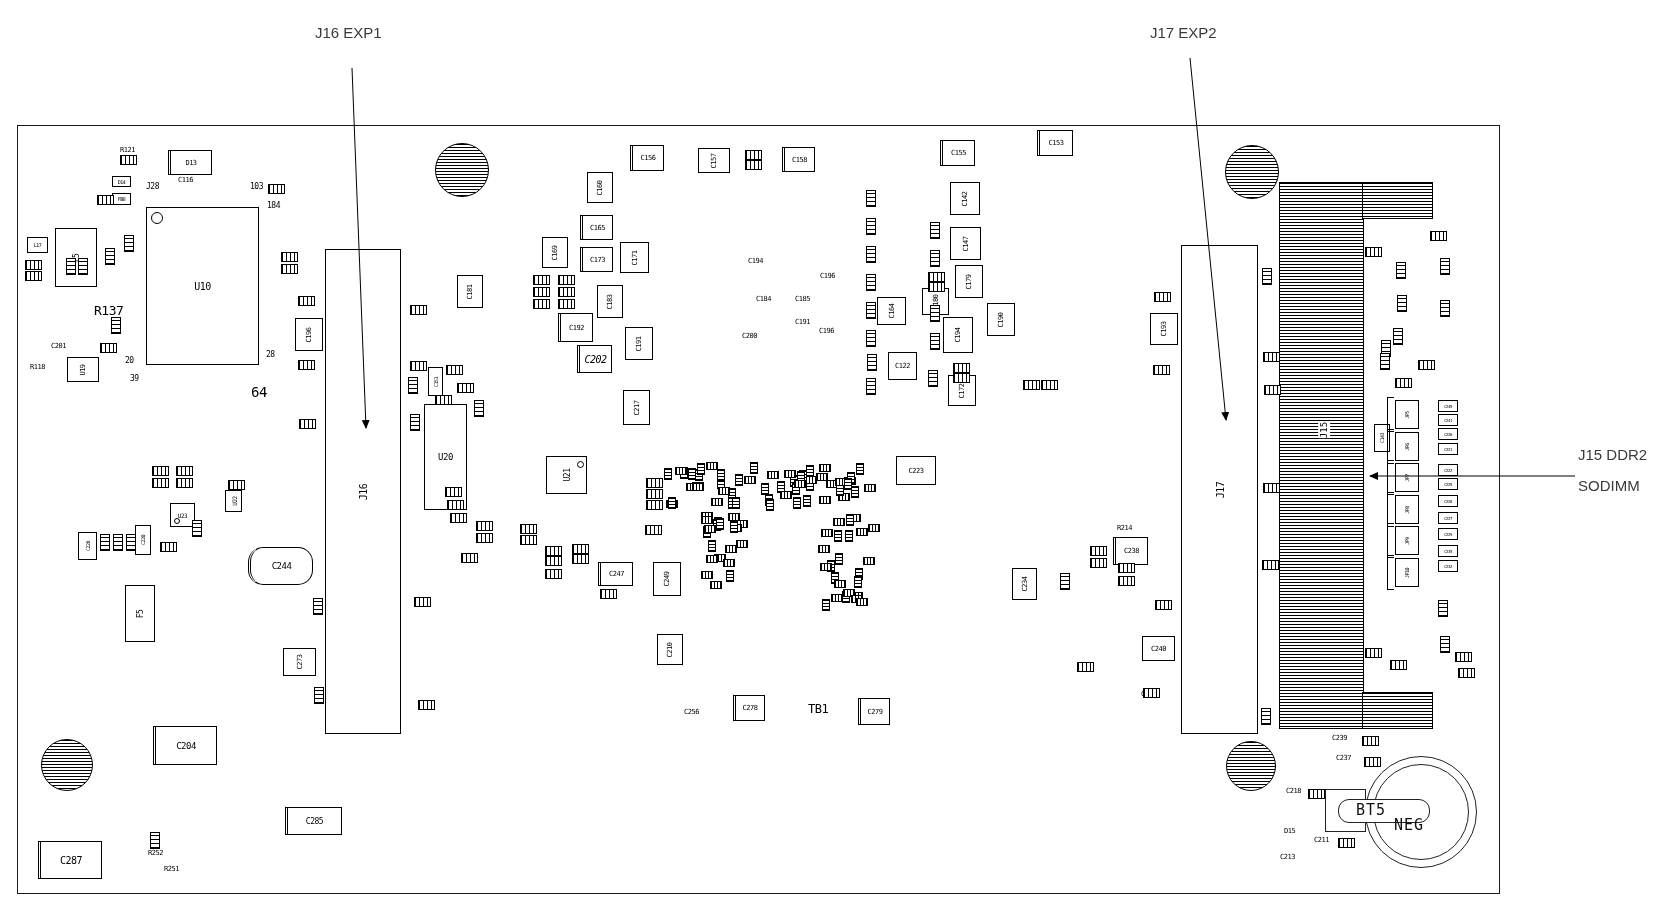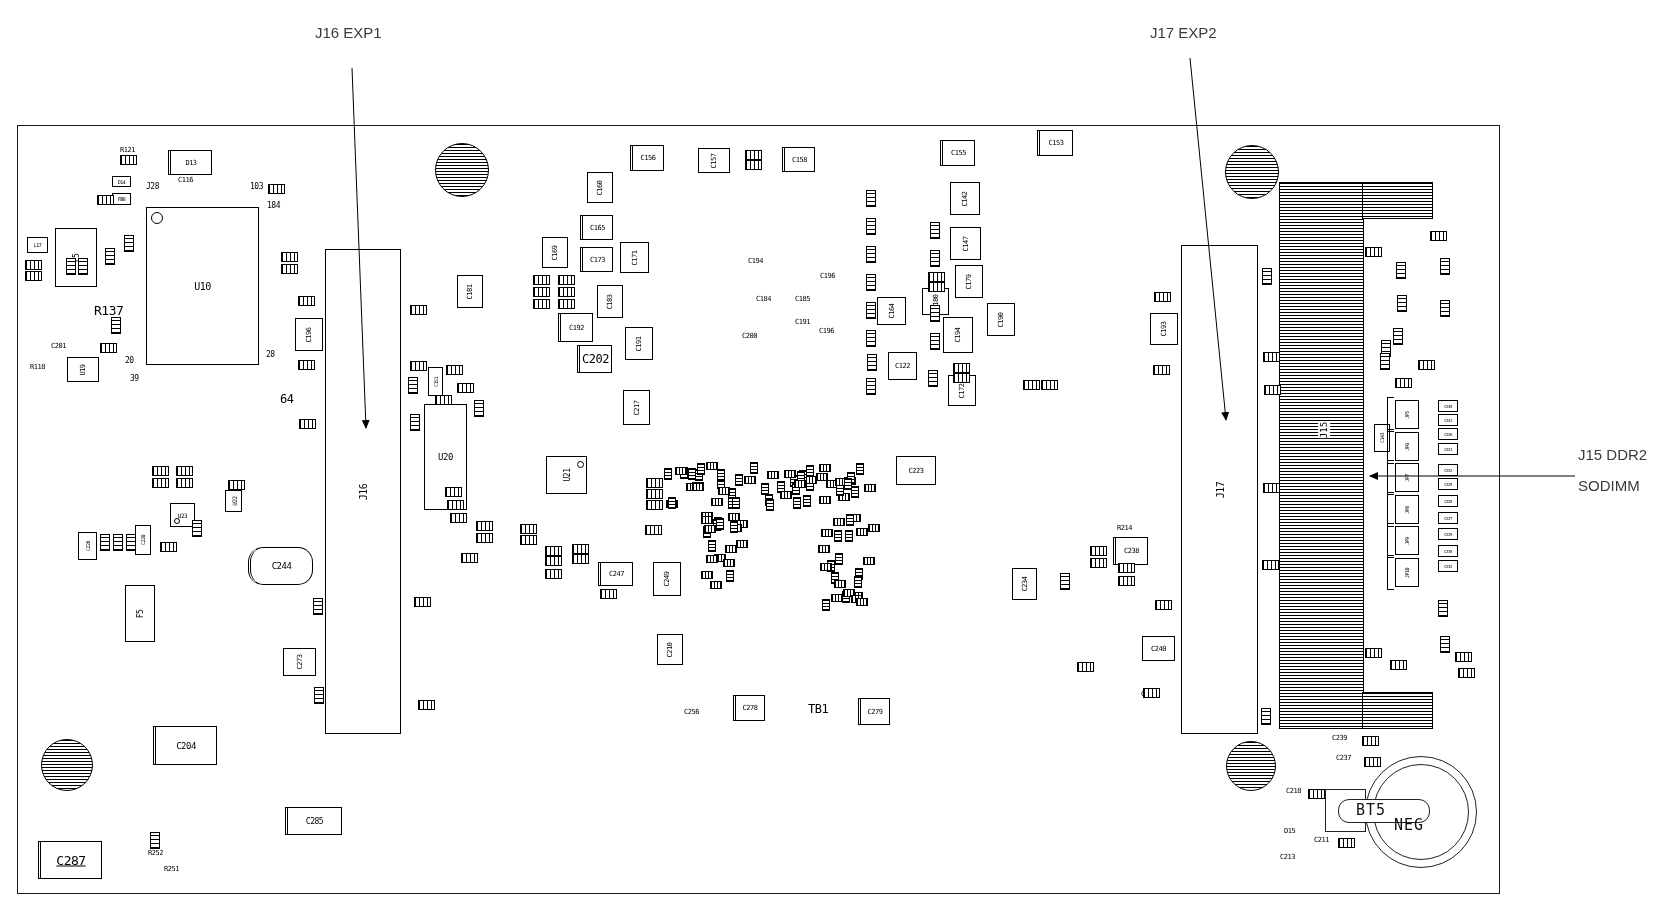--- a/index.html
+++ b/index.html
@@ -115,21 +115,21 @@
       <div class="cap rot" style="left: 597px; top: 285px; width: 24px; height: 31px;">
         <span style="font-size: 7px;">C183</span>
       </div>
       <div class="cap dbl" style="left: 558px; top: 313px; width: 31px; height: 27px;">
         <span style="font-size: 7px;">C192</span>
       </div>
       <div class="cap rot" style="left: 625px; top: 327px; width: 26px; height: 31px;">
         <span style="font-size: 7px;">C191</span>
       </div>
       <div class="cap dbl" style="left: 577px; top: 345px; width: 31px; height: 26px;">
-        <span style="font-size: 12px;">C202</span>
+        <span style="font-size: 10px; font-style: italic;">C202</span>
       </div>
       <div class="cap rot" style="left: 623px; top: 390px; width: 25px; height: 33px;">
         <span style="font-size: 7px;">C217</span>
       </div>
       <div class="cap rot" style="left: 457px; top: 275px; width: 24px; height: 31px;">
         <span style="font-size: 7px;">C181</span>
       </div>
       <div class="cap rot" style="left: 295px; top: 318px; width: 26px; height: 31px;">
         <span style="font-size: 7px;">C196</span>
       </div>
@@ -205,21 +205,21 @@
       <div class="cap dbl" style="left: 248px; top: 547px; width: 61px; height: 36px; border-radius: 15px;">
         <span style="font-size: 9px;">C244</span>
       </div>
       <div class="cap dbl" style="left: 153px; top: 726px; width: 60px; height: 37px;">
         <span style="font-size: 9px;">C204</span>
       </div>
       <div class="cap dbl" style="left: 285px; top: 807px; width: 53px; height: 26px;">
         <span style="font-size: 8px;">C285</span>
       </div>
       <div class="cap dbl" style="left: 38px; top: 841px; width: 60px; height: 36px;">
-        <span style="font-size: 13px; text-decoration: underline;">C287</span>
+        <span style="font-size: 10px;">C287</span>
       </div>
       <div class="cap rot" style="left: 135px; top: 525px; width: 14px; height: 28px;">
         <span style="font-size: 5px;">C220</span>
       </div>
       <div class="cap rot" style="left: 78px; top: 532px; width: 17px; height: 26px;">
         <span style="font-size: 5px;">C228</span>
       </div>
       <div class="cap rot" style="left: 1374px; top: 424px; width: 14px; height: 26px;">
         <span style="font-size: 5px;">C143</span>
       </div>
@@ -286,21 +286,21 @@
       </div>
       <div class="jpbr" style="left: 1387px; top: 523px; width: 6px; height: 33px;"></div>
       <div class="cap rot" style="left: 1395px; top: 558px; width: 22px; height: 27px;">
         <span style="font-size: 5px;">JP10</span>
       </div>
       <div class="jpbr" style="left: 1387px; top: 555px; width: 6px; height: 33px;"></div>
       <div class="flabel" style="left: 146px; top: 182px; font-size: 8px;">J28</div>
       <div class="flabel" style="left: 250px; top: 182px; font-size: 8px;">103</div>
       <div class="flabel" style="left: 267px; top: 201px; font-size: 8px;">184</div>
       <div class="flabel" style="left: 266px; top: 350px; font-size: 8px;">28</div>
-      <div class="flabel" style="left: 251px; top: 392px; font-size: 12px; margin-left: 29px;">64</div>
+      <div class="flabel" style="left: 251px; top: 384px; font-size: 14px;">64</div>
       <div class="flabel" style="left: 125px; top: 356px; font-size: 8px;">20</div>
       <div class="flabel" style="left: 130px; top: 374px; font-size: 8px;">39</div>
       <div class="flabel" style="left: 120px; top: 146px; font-size: 7px;">R121</div>
       <div class="flabel" style="left: 178px; top: 176px; font-size: 7px;">C116</div>
       <div class="flabel" style="left: 51px; top: 342px; font-size: 7px;">C201</div>
       <div class="flabel" style="left: 30px; top: 363px; font-size: 7px;">R118</div>
       <div class="flabel" style="left: 94px; top: 303px; font-size: 13px;">R137</div>
       <div class="flabel" style="left: 748px; top: 257px; font-size: 7px;">C194</div>
       <div class="flabel" style="left: 820px; top: 272px; font-size: 7px;">C196</div>
       <div class="flabel" style="left: 756px; top: 295px; font-size: 7px;">C184</div>

